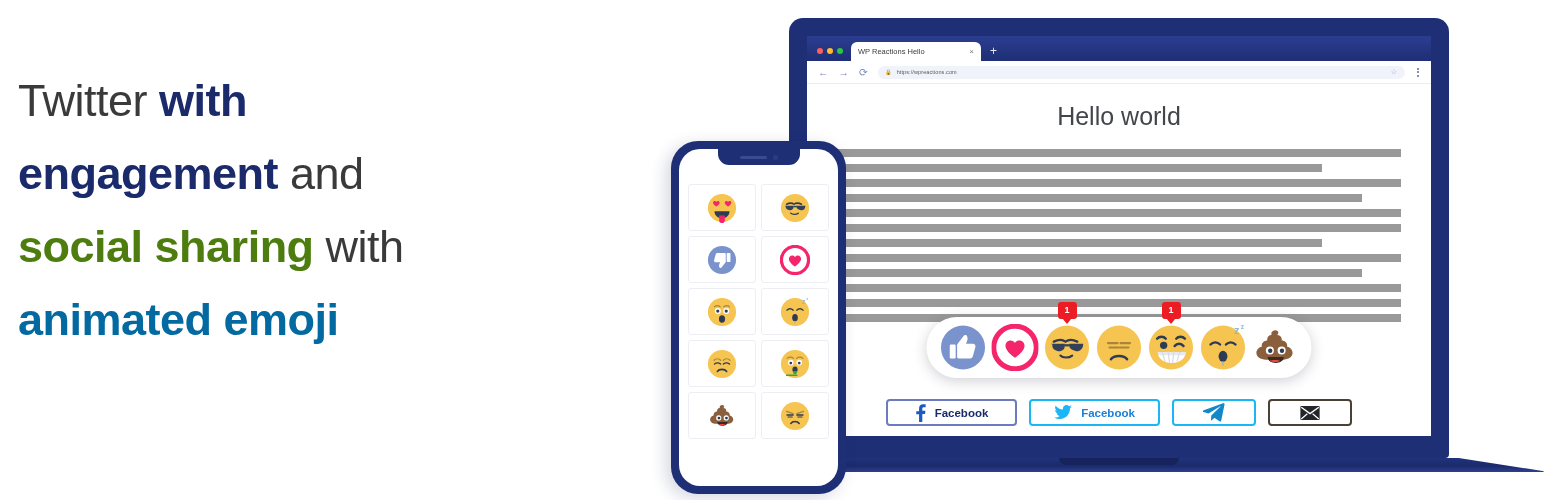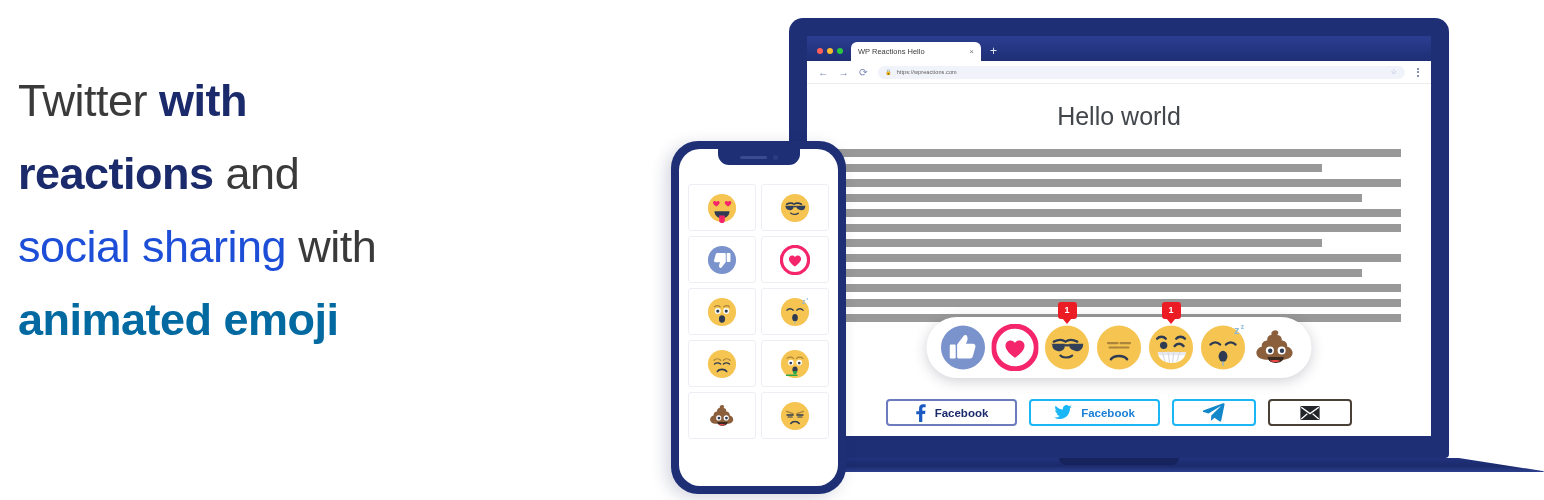--- a/index.html
+++ b/index.html
@@ -16,21 +16,21 @@
     position: absolute;
     left: 18px; top: 64px;
     width: 560px;
     font-size: 45px;
     line-height: 73px;
     letter-spacing: -0.5px;
     color: #3a3a3a;
     font-weight: 400;
   }
   .headline .b-navy { font-weight: 700; color: #1b2a6b; }
-  .headline .b-red  { font-weight: 400; color: #1d4ed8; text-align: center; }
+  .headline .b-red  { font-weight: 700; color: #4d7c0f; text-align: center; }
   .headline .b-blue { font-weight: 700; color: #0369a1; }
 
   
   .laptop {
     position: absolute;
     left: 789px; top: 18px;
     width: 660px; height: 440px;
   }
   .laptop-bezel {
     position: absolute; inset: 0;
@@ -252,21 +252,21 @@
     display: flex; align-items: center; justify-content: center;
     cursor: pointer;
   }
   .emoji-card svg { width: 30px; height: 30px; display: block; }
 </style>
 </head>
 <body>
 
 <div class="headline">
   <span>Twitter </span><span class="b-navy">with</span><br>
-  <span class="b-navy">reactions</span><span> and</span><br>
+  <span class="b-navy">engagement</span><span> and</span><br>
   <span class="b-red">social sharing</span><span> with</span><br>
   <span class="b-blue">animated emoji</span><br>
 </div>
 
 <div class="laptop">
   <div class="laptop-bezel"></div>
   <div class="laptop-base"></div>
   <div class="laptop-notch"></div>
 
   <div class="laptop-screen">

